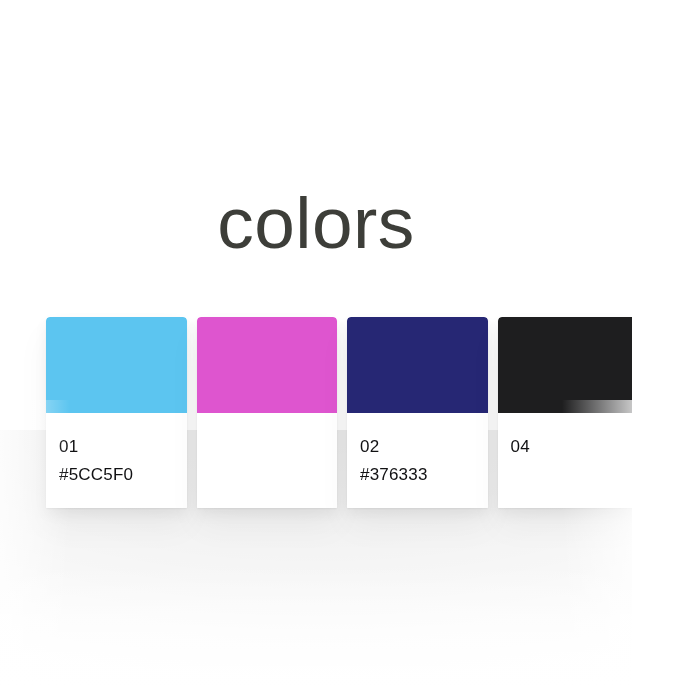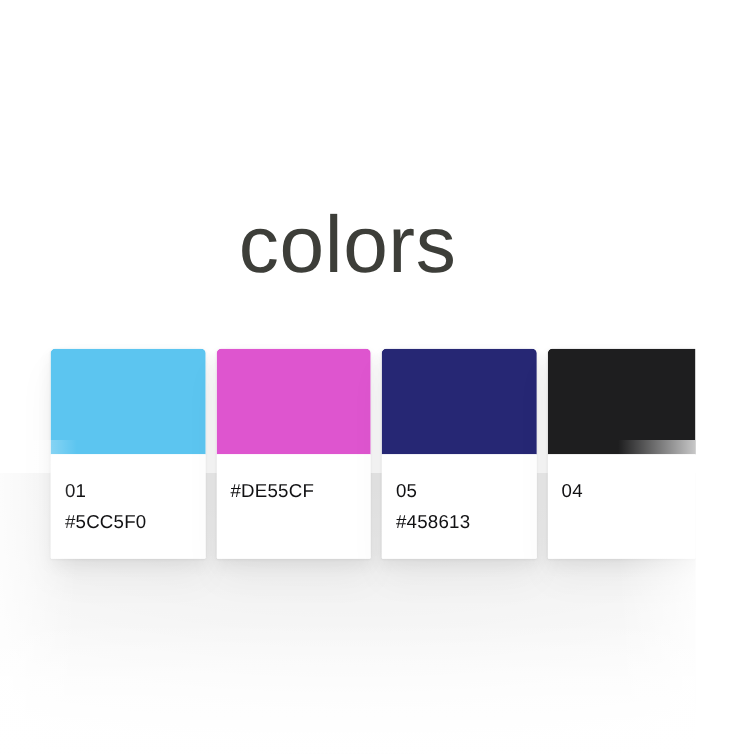--- a/index.html
+++ b/index.html
@@ -156,29 +156,28 @@
       <div class="swatch-color" style="background-color: rgb(92, 197, 240);"></div>
       <div class="swatch-info">
         <div class="swatch-index">01</div>
         <div class="swatch-hex">#5CC5F0</div>
       </div>
     </div>
 
     <div class="swatch-card">
       <div class="swatch-color" style="background-color: rgb(222, 85, 207);"></div>
       <div class="swatch-info">
-        <div class="swatch-hex">#DE55CF</div>
       </div>
     </div>
 
     <div class="swatch-card">
       <div class="swatch-color" style="background-color: rgb(38, 39, 116);"></div>
       <div class="swatch-info">
-        <div class="swatch-index">05</div>
-        <div class="swatch-hex">#458613</div>
+        <div class="swatch-index">02</div>
+        <div class="swatch-hex">#376333</div>
       </div>
     </div>
 
     <div class="swatch-card">
       <div class="swatch-color" style="background-color: rgb(30, 30, 31);"></div>
       <div class="swatch-info">
         <div class="swatch-index">04</div>
       </div>
     </div>
 

